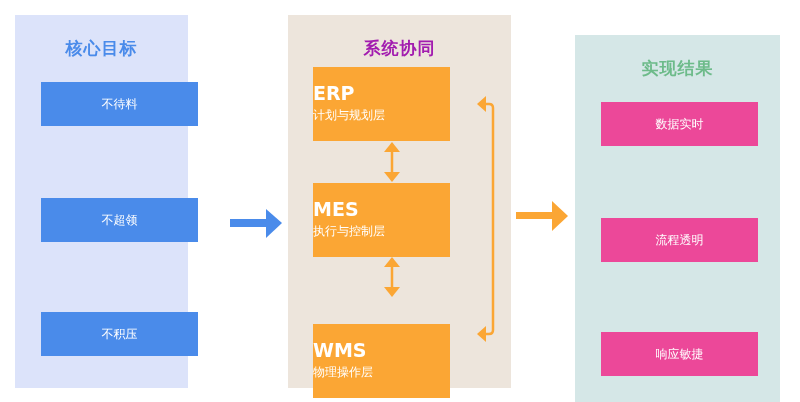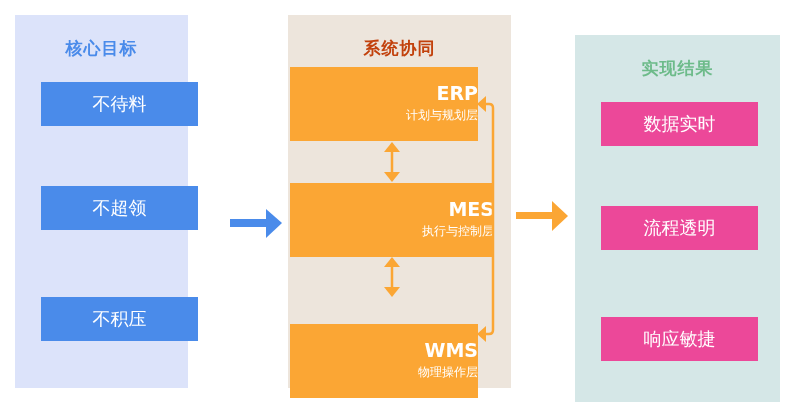--- a/index.html
+++ b/index.html
@@ -5,34 +5,34 @@
   html, body { margin:0; padding:0; }
   body { width:800px; height:402px; background:#ffffff; position:relative; overflow:hidden;
          font-family:"DejaVu Sans", "Liberation Sans", sans-serif; }
   .panel { position:absolute; top:15px; height:373px; }
   .panel-title { position:absolute; left:0; right:0; top:22px; text-align:center;
                  font-size:17px; font-weight:bold; letter-spacing:1px; }
   #panel-left { left:15px; width:173px; background:#DCE3FA; }
   #panel-mid { left:288px; width:223px; background:#EDE5DC; }
   #panel-right { left:575px; width:205px; background:#D5E7E7;margin-top:20px; }
   #panel-left .panel-title { color:#4A8BEA; }
-  #panel-mid .panel-title { color:#c2410c; }
+  #panel-mid .panel-title { color:#a21caf; }
   #panel-right .panel-title { color:#6DBB8A; }
 
   .item { position:absolute; left:26px; width:157px; height:44px; color:#fff;
-          font-size:18px; display:flex; align-items:center; justify-content:center; }
+          font-size:12px; display:flex; align-items:center; justify-content:center; }
   #panel-left .item { background:#4A8BEA; }
   #panel-right .item { background:#ec4899; }
-  .i0 { top:67px; } .i1 { top:171px; } .i2 { top:282px; }
+  .i0 { top:67px; } .i1 { top:183px; } .i2 { top:297px; }
 
-  .sys { position:absolute; left:2px; width:188px; height:74px; background:#FBA634; color:#fff;
-         display:flex; flex-direction:column; align-items:flex-end; justify-content:center; }
+  .sys { position:absolute; left:25px; width:137px; height:74px; background:#FBA634; color:#fff;
+         display:flex; flex-direction:column; align-items:flex-start; justify-content:center; }
   .sys .abbr { font-size:19px; font-weight:bold; line-height:22px; }
   .sys .desc { font-size:12px; line-height:22px; }
-  .s0 { top:52px; } .s1 { top:168px;padding-left:16px; } .s2 { top:282px;margin-top:27px; }
+  .s0 { top:52px; } .s1 { top:168px; } .s2 { top:282px;margin-top:27px; }
 
   svg.overlay { position:absolute; left:0; top:0; width:800px; height:402px; pointer-events:none; }
 </style>
 </head>
 <body>
 
 <div class="panel" id="panel-left">
   <div class="panel-title">核心目标</div>
   <div class="item i0">不待料</div>
   <div class="item i1">不超领</div>

